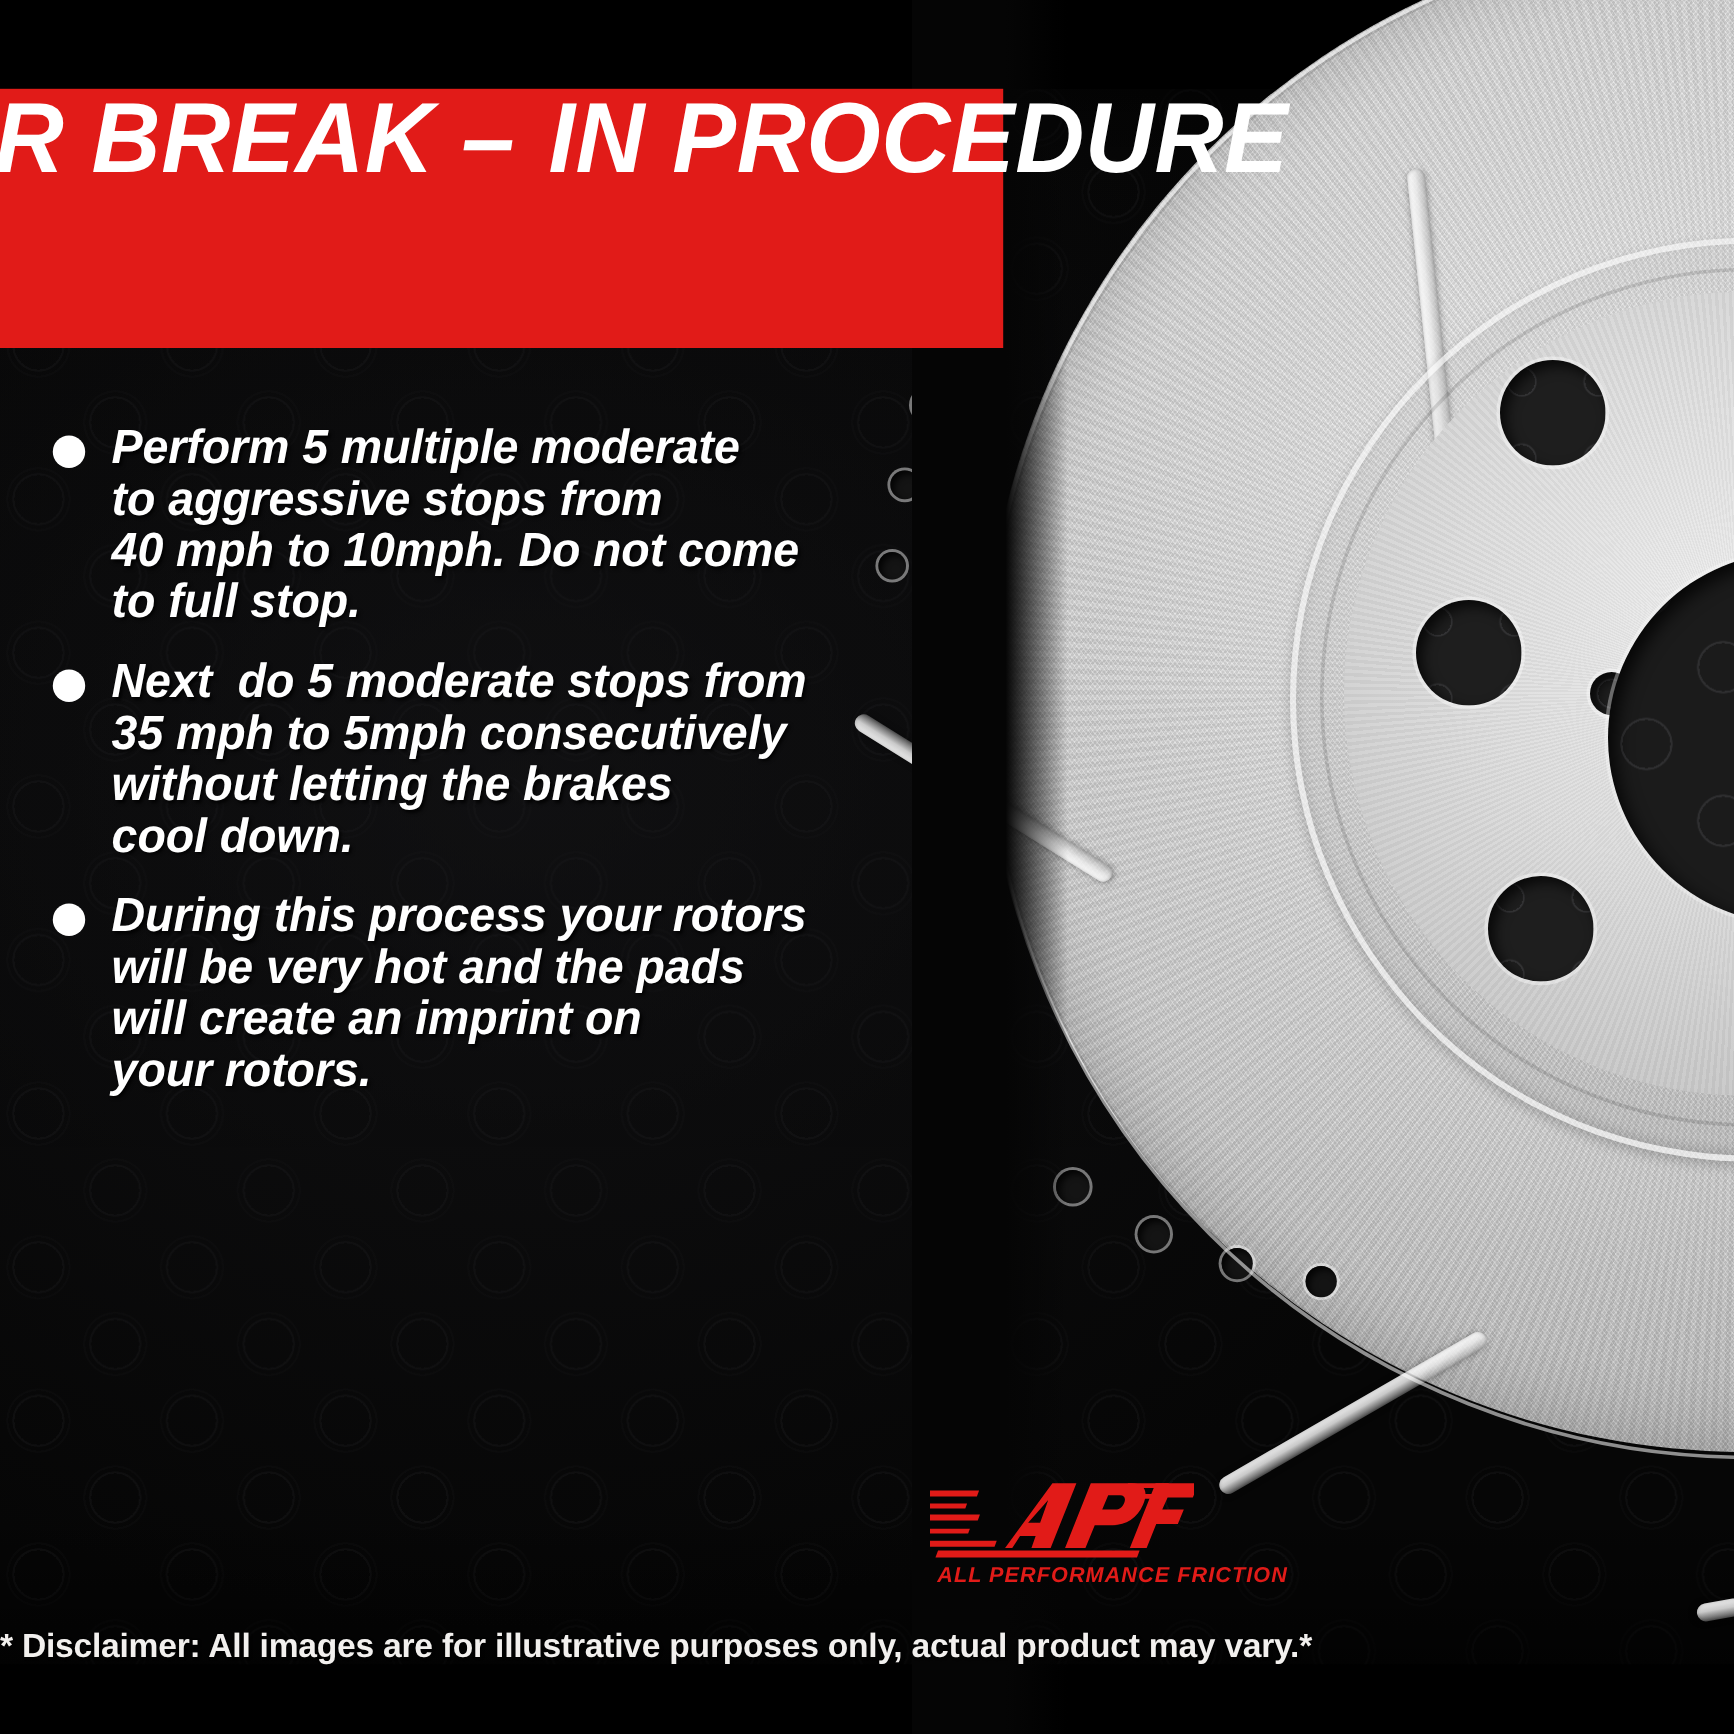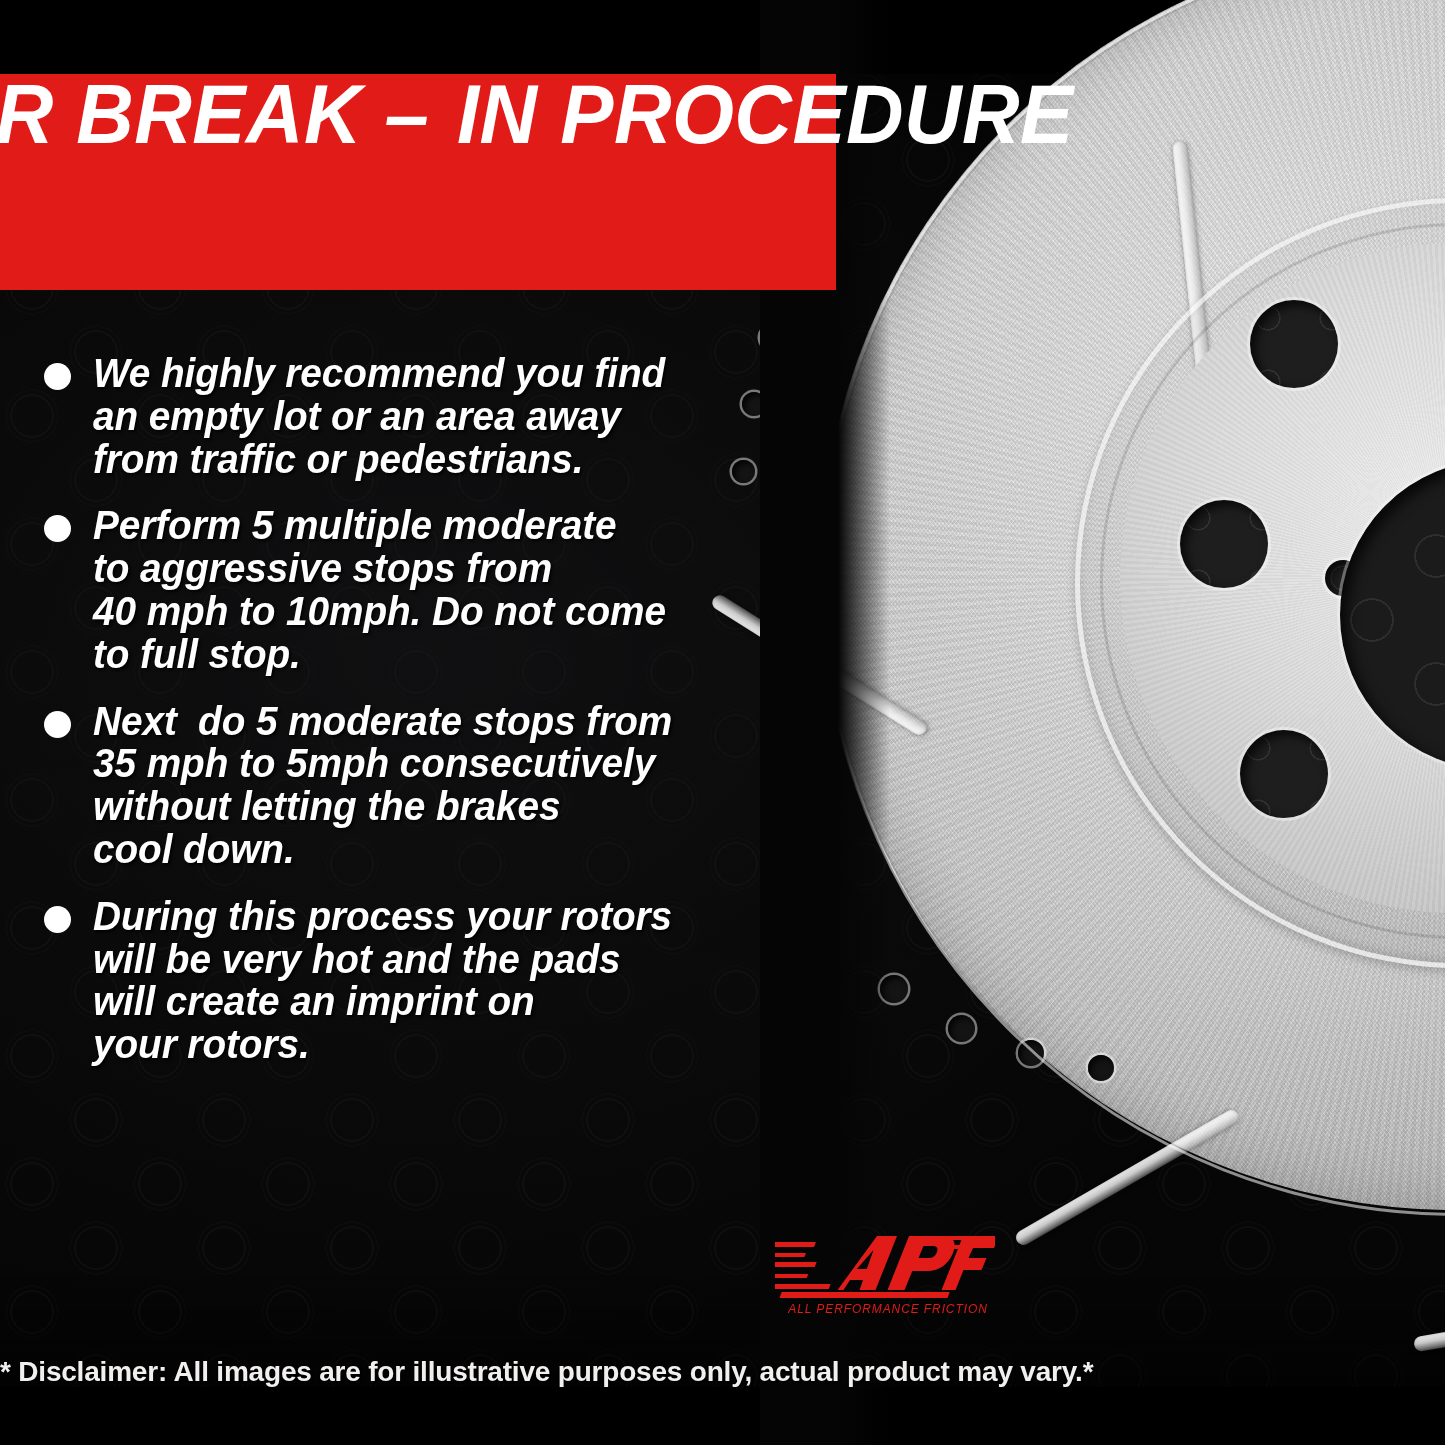--- a/index.html
+++ b/index.html
@@ -210,23 +210,23 @@
     position: absolute;
     left: 0; top: 0;
     width: 220px; height: 72px;
   }
   .apf-sub {
     position: absolute;
     left: 6px; top: 74px;
     width: 214px;
     color: #e11b18;
     font-family: "Liberation Sans", sans-serif;
-    font-weight: 400;
+    font-weight: 700;
     font-style: italic;
-    font-size: 12px;
+    font-size: 18px;
     letter-spacing: 0.9px;
     text-align: center;
     white-space: nowrap;
   }
 
   
   .disclaimer {
     position: absolute;
     left: 0; top: 1356px;
     width: 1445px;
@@ -281,26 +281,20 @@
     <div class="rotor-rim"></div>
     <div class="rotor-mask-left"></div>
   </div>
 
   <div class="title-banner">
     <div class="title-line">ROTOR BREAK –</div>
     <div class="title-line">IN PROCEDURE</div>
   </div>
 
   <div class="bullets">
-    <div class="bullet-item">
-      <span class="bullet-dot"></span>
-      <span class="bullet-text">We highly recommend you find
-an empty lot or an area away
-from traffic or pedestrians.</span>
-    </div>
     <div class="bullet-item">
       <span class="bullet-dot"></span>
       <span class="bullet-text">Perform 5 multiple moderate
 to aggressive stops from
 40 mph to 10mph. Do not come
 to full stop.</span>
     </div>
     <div class="bullet-item">
       <span class="bullet-dot"></span>
       <span class="bullet-text">Next  do 5 moderate stops from

